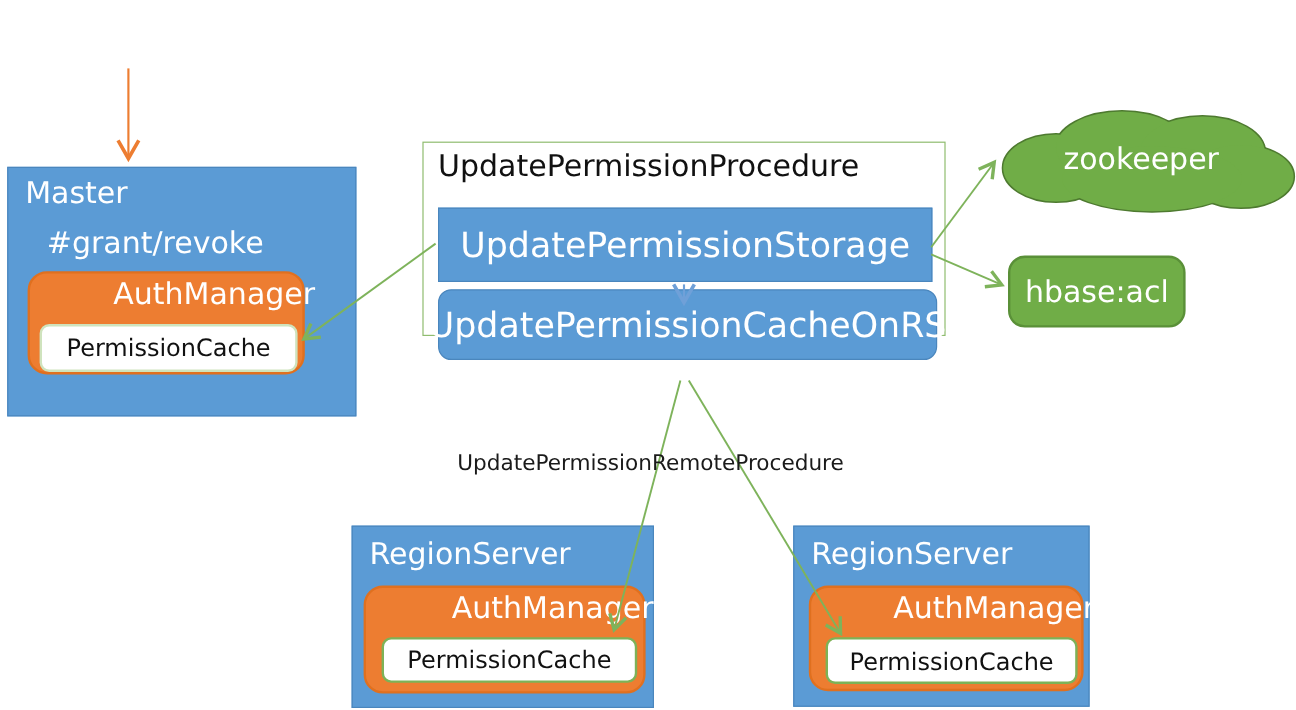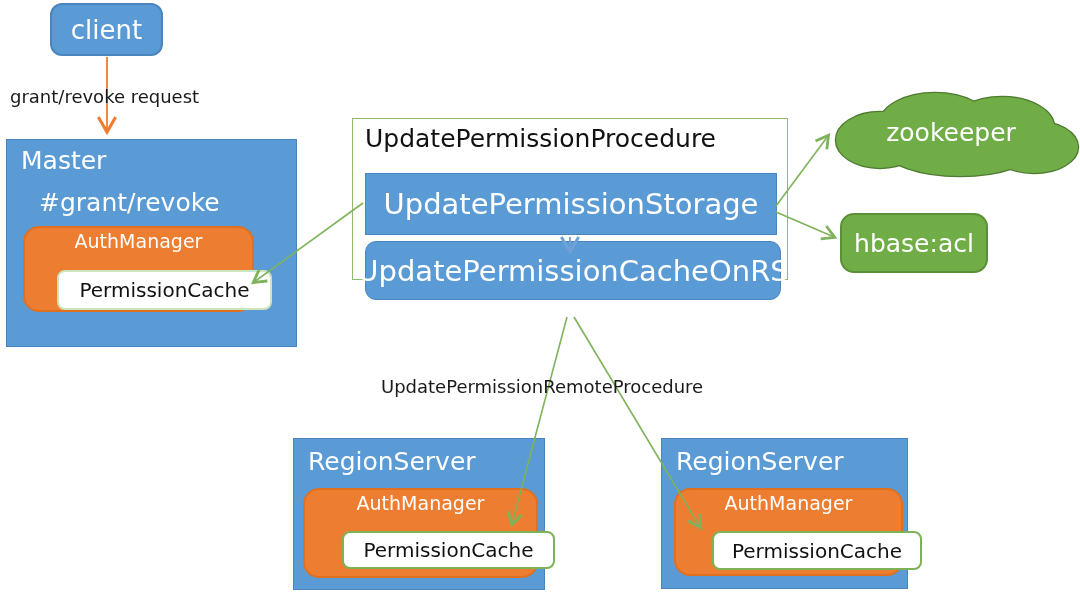--- a/index.html
+++ b/index.html
@@ -32,28 +32,28 @@
   .master-method { position: absolute; left: 32px; top: 48px; font-size: 25px; color: #fff; white-space: nowrap; }
 
   
   .auth-box {
     position: absolute;
     background: #ED7D31;
     border: 2px solid #e0701f;
     border-radius: 16px;
     box-sizing: border-box;
   }
-  .auth-title { position: absolute; width: 100%; top: 2px; text-align: center; font-size: 19px; color: #fff; white-space: nowrap; }
+  .auth-title { position: absolute; width: 100%; top: 2px; text-align: center; font-size: 25px; color: #fff; white-space: nowrap; padding-left: 40px; }
   .cache-box {
     position: absolute;
     background: #ffffff;
     border-radius: 8px;
     box-sizing: border-box;
     display: flex; align-items: center; justify-content: center;
-    font-size: 20px; color: #111111; white-space: nowrap; margin-left: 24px;
+    font-size: 20px; color: #111111; white-space: nowrap;
   }
   .cache-master { border: 2px solid #cfe3bd; }
   .cache-rs { border: 2px solid #7db257; }
 
   
   .procedure-box {
     left: 352px; top: 118px; width: 436px; height: 162px;
     background: #ffffff;
     border: 1.5px solid #8fbc6f;
     box-sizing: border-box;
@@ -102,25 +102,21 @@
   #connectors {
     position: absolute; left: 0; top: 0; width: 1080px; height: 592px;
     z-index: 10; pointer-events: none;
   }
 </style>
 </head>
 <body>
 
 <div id="canvas">
 
-  <div class="abs blue-box client-box">
-    <span>client</span>
-  </div>
-
-  <div class="annotation grant-label">grant/revoke request</div>
+
 
   <div class="abs blue-box master-box">
     <div class="node-title master-title">Master</div>
     <div class="master-method">#grant/revoke</div>
     <div class="auth-box" style="left:16px; top:86px; width:231px; height:86px;">
       <div class="auth-title">AuthManager</div>
       <div class="cache-box cache-master" style="left:8px; top:42px; width:215px; height:40px;">
         <span>PermissionCache</span>
       </div>
     </div>

